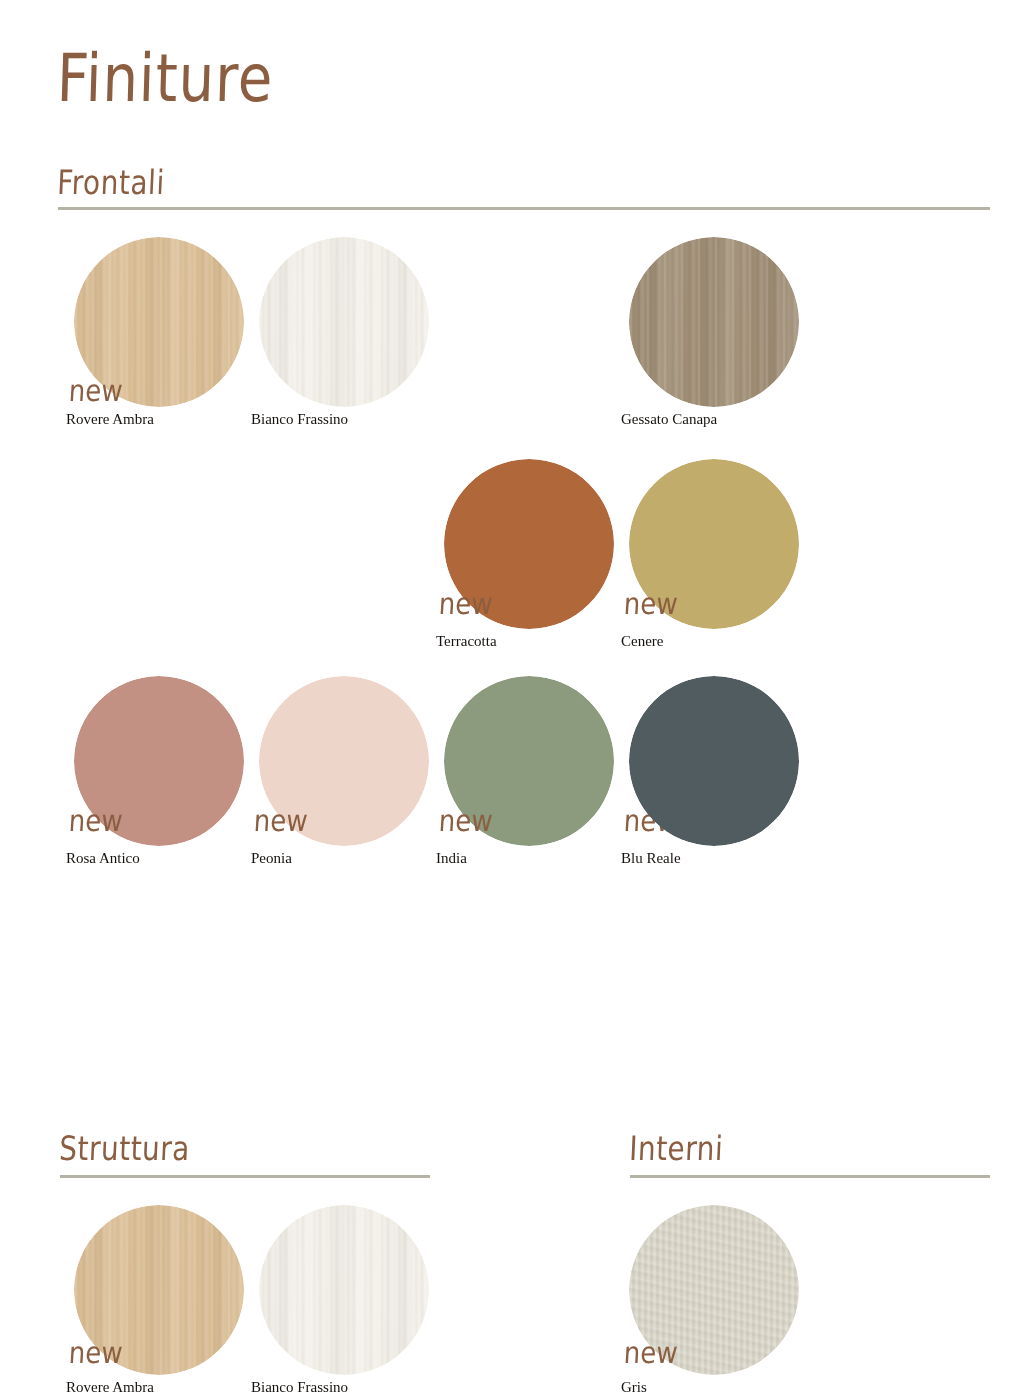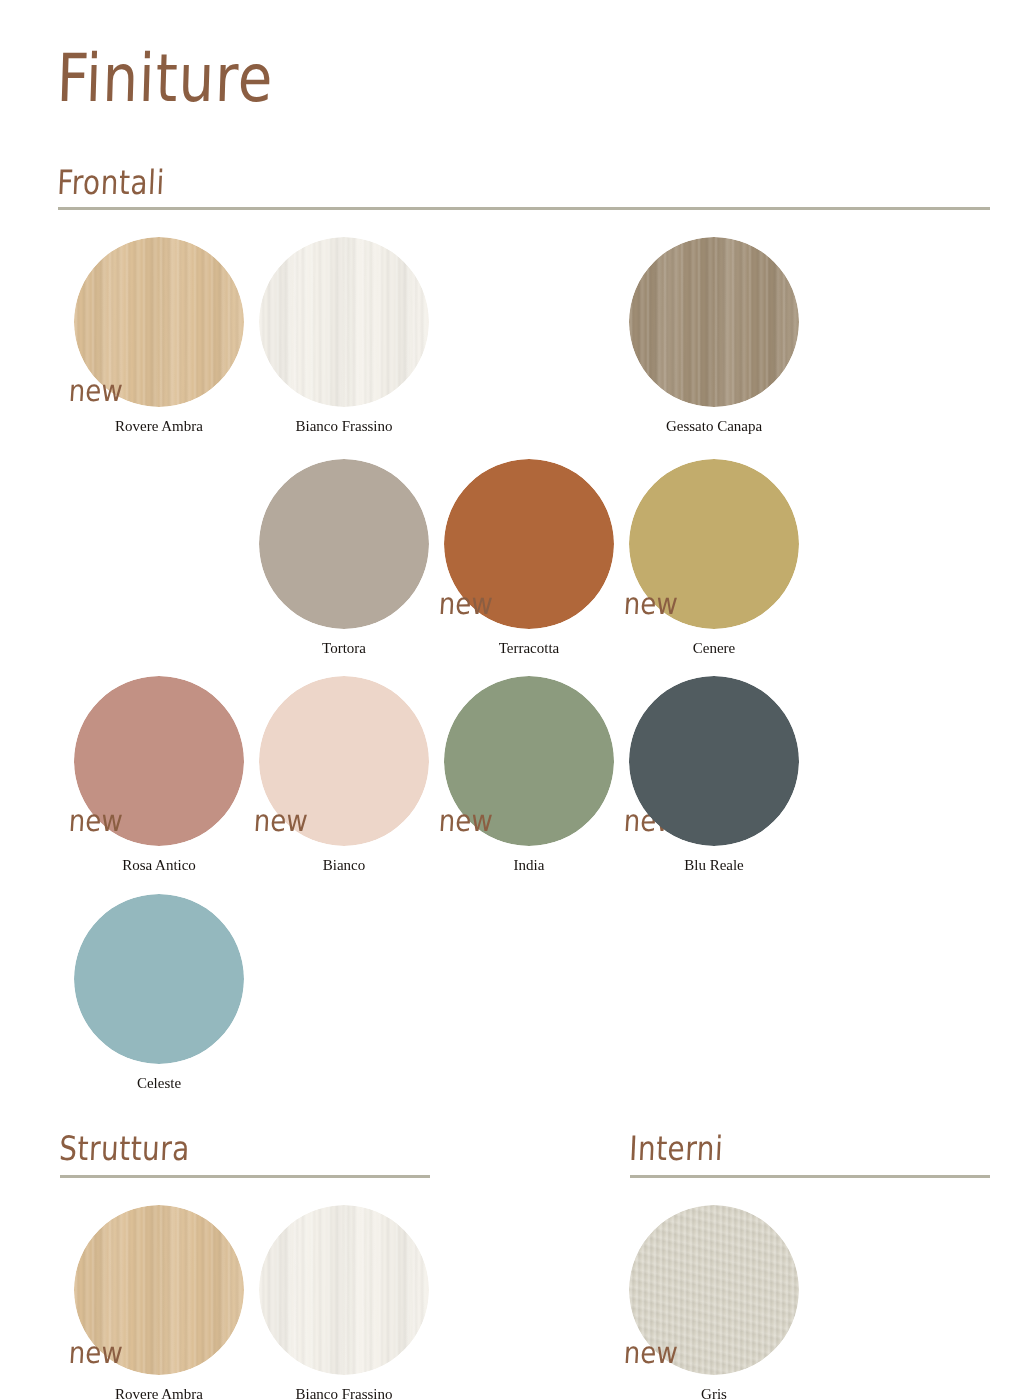--- a/index.html
+++ b/index.html
@@ -125,22 +125,21 @@
     font-size: 26px;
     color: #8B5E42;
     transform: scaleY(1.15) skewX(-4deg);
     transform-origin: left top;
     white-space: nowrap;
     z-index: 3;
     pointer-events: none;
   }
 
   .swatch-label {
-    margin-top: 11px;
-    text-align: center;
+    margin-top: 4px;
     font-family: "Liberation Serif", serif;
     font-size: 15px;
     color: #17120f;
     white-space: nowrap;
   }
 </style>
 </head>
 <body>
 
 <div class="page">
@@ -170,26 +169,20 @@
 
   <div class="swatch" style="left:621px; top:237px;">
     <div class="disc">
       <div class="disc-fill" style="background:#A08E75"></div>
       <div class="grain"></div>
     </div>
     <div class="swatch-label">Gessato Canapa</div>
   </div>
 
 
-  <div class="swatch" style="left:251px; top:459px;">
-    <div class="disc">
-      <div class="disc-fill" style="background:#B4A99C"></div>
-    </div>
-    <div class="swatch-label">Tortora</div>
-  </div>
 
   <div class="swatch" style="left:436px; top:459px;">
     <div class="disc">
       <div class="disc-fill" style="background:#B0673A"></div>
     </div>
     <div class="badge-new" style="left:4px; top:127px;">new</div>
     <div class="swatch-label">Terracotta</div>
   </div>
 
   <div class="swatch" style="left:621px; top:459px;">
@@ -206,45 +199,39 @@
     </div>
     <div class="badge-new" style="left:4px; top:127px;">new</div>
     <div class="swatch-label">Rosa Antico</div>
   </div>
 
   <div class="swatch" style="left:251px; top:676px;">
     <div class="disc">
       <div class="disc-fill" style="background:#EDD6C9"></div>
     </div>
     <div class="badge-new" style="left:4px; top:127px;">new</div>
-    <div class="swatch-label">Bianco</div>
+    <div class="swatch-label">Peonia</div>
   </div>
 
   <div class="swatch" style="left:436px; top:676px;">
     <div class="disc">
       <div class="disc-fill" style="background:#8C9B7E"></div>
     </div>
     <div class="badge-new" style="left:4px; top:127px;">new</div>
     <div class="swatch-label">India</div>
   </div>
 
   <div class="swatch" style="left:621px; top:676px;">
     <div class="badge-new" style="left:4px; top:127px;">new</div>
     <div class="disc" style="z-index:4;">
       <div class="disc-fill" style="background:#515C60"></div>
     </div>
     <div class="swatch-label">Blu Reale</div>
   </div>
 
-  <div class="swatch" style="left:66px; top:894px;">
-    <div class="disc">
-      <div class="disc-fill" style="background:#94B8BE"></div>
-    </div>
-    <div class="swatch-label">Celeste</div>
-  </div>
 
 
   <div class="section-title" style="left:60px; top:1129px;">Struttura</div>
   <div class="rule" style="left:60px; top:1175px; width:370px;"></div>
 
   <div class="swatch" style="left:66px; top:1205px;">
     <div class="disc">
       <div class="disc-fill" style="background:#DCBF96"></div>
       <div class="grain"></div>
     </div>

